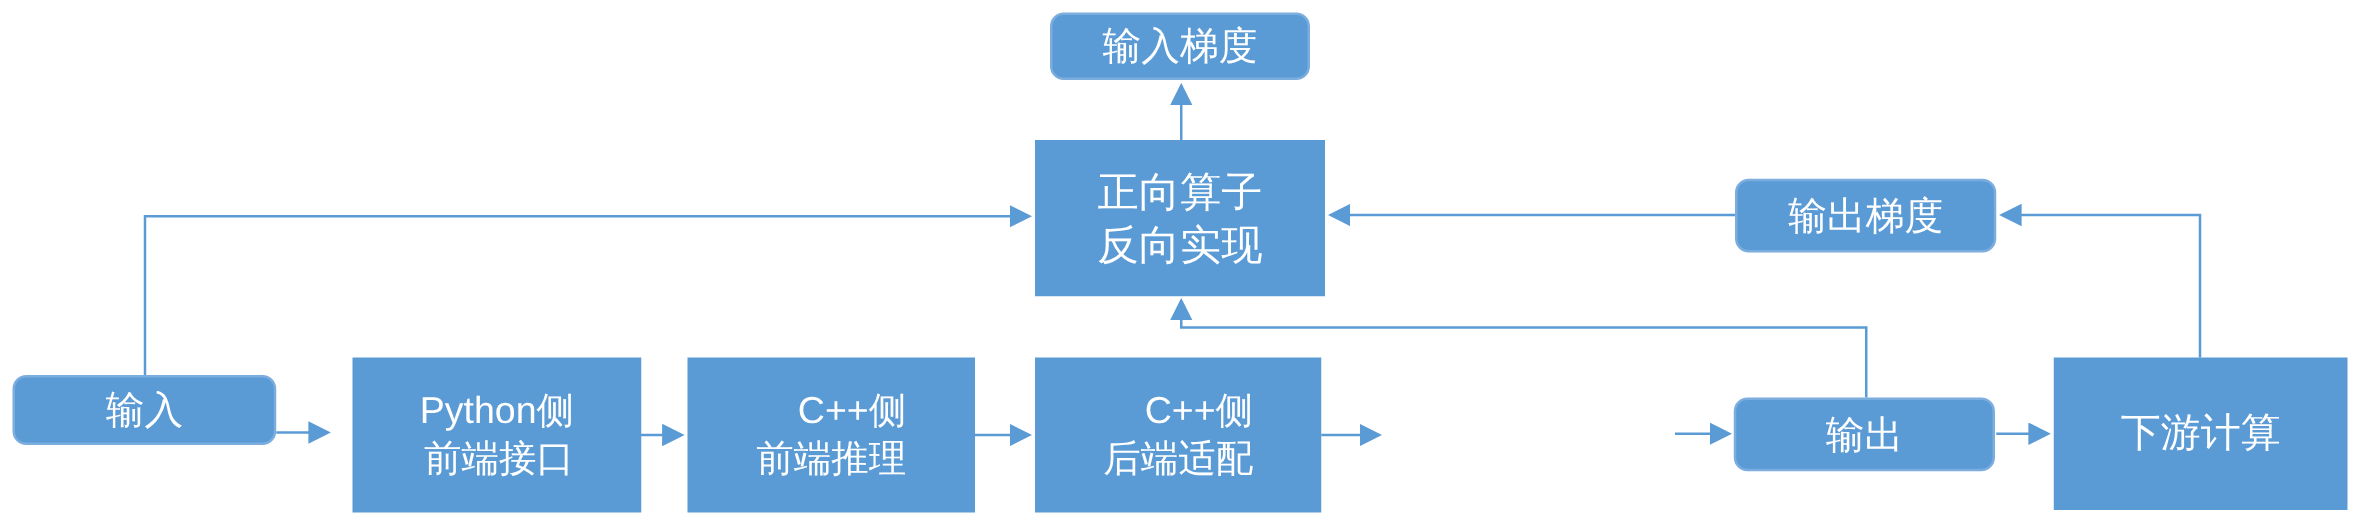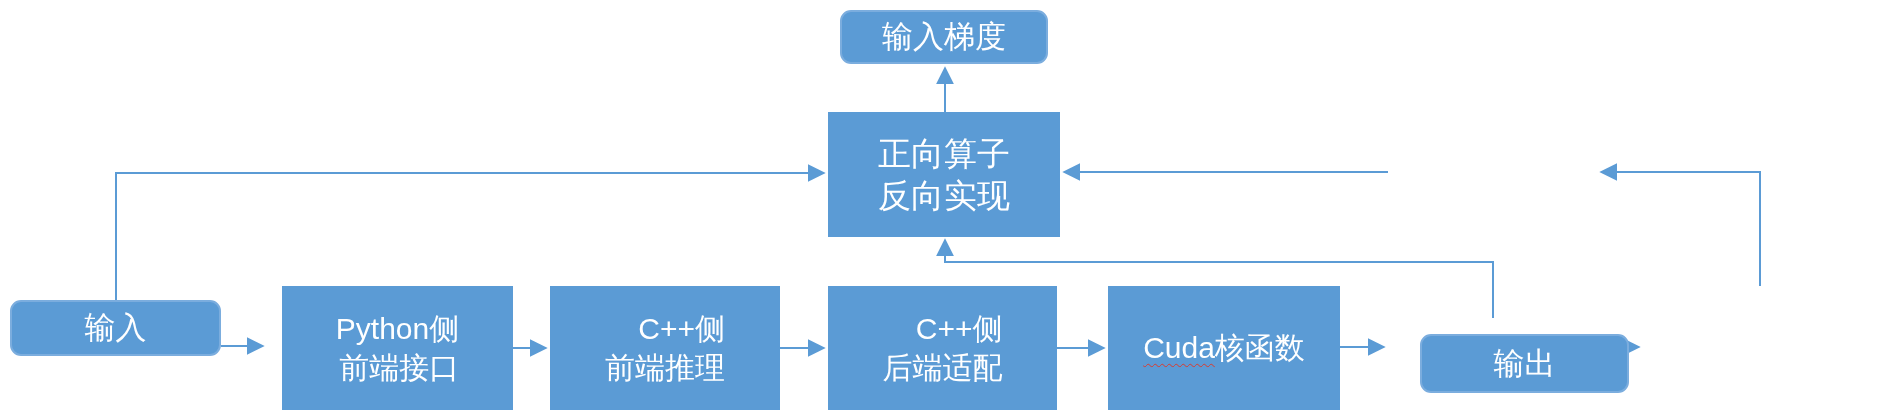--- a/index.html
+++ b/index.html
@@ -25,21 +25,21 @@
 
   
   #n-input-gradient {left:840px; top:10px;  width:208px;height:54px; font-size:31px;}
   #n-backward-impl  {left:828px; top:112px; width:232px;height:125px;font-size:33px;line-height:42px;}
   #n-output-gradient{left:1388px;top:143px; width:209px;height:59px; font-size:31px;}
   #n-input          {left:10px;  top:300px; width:211px;height:56px; font-size:31px;}
   #n-python-frontend{left:282px; top:286px; width:231px;height:124px;font-size:30px;line-height:39px;}
   #n-cpp-frontend   {left:550px; top:286px; width:230px;height:124px;font-size:30px;line-height:39px;}
   #n-cpp-backend    {left:828px; top:286px; width:229px;height:124px;font-size:30px;line-height:39px;}
   #n-cuda-kernel    {left:1108px;top:286px; width:232px;height:124px;font-size:30px;}
-  #n-output         {left:1420px;top:318px; width:209px;height:59px; font-size:31px;margin-top:16px;}
+  #n-output         {left:1387px;top:318px; width:209px;height:59px; font-size:31px;}
   #n-downstream     {left:1643px;top:286px; width:235px;height:122px;font-size:32px;}
 
   .squiggle{
     text-decoration:underline;
     text-decoration-style:wavy;
     text-decoration-color:#d83b2f;
     text-decoration-thickness:1px;
     text-underline-offset:5px;
   }
 </style>
@@ -71,42 +71,45 @@
 
   <div class="node rounded" id="n-input-gradient">
     <span>输入梯度</span>
   </div>
 
   <div class="node rect" id="n-backward-impl">
     <span>正向算子
 反向实现</span>
   </div>
 
+  <div class="node rounded" id="n-output-gradient">
+    <span>输出梯度</span>
+  </div>
 
   <div class="node rounded" id="n-input">
     <span>输入</span>
   </div>
 
   <div class="node rect" id="n-python-frontend">
     <span>Python侧
 前端接口</span>
   </div>
 
   <div class="node rect" id="n-cpp-frontend">
     <span>C++侧
 前端推理</span>
   </div>
 
   <div class="node rect" id="n-cpp-backend">
     <span>C++侧
 后端适配</span>
   </div>
 
-  <div class="node rect" id="n-cuda-kernel">
-    <span><span class="squiggle">Cuda</span><span>核函数</span></span>
-  </div>
 
   <div class="node rounded" id="n-output">
     <span>输出</span>
   </div>
 
+  <div class="node rect" id="n-downstream">
+    <span>下游计算</span>
+  </div>
 
 </div>
 
 </body></html>

